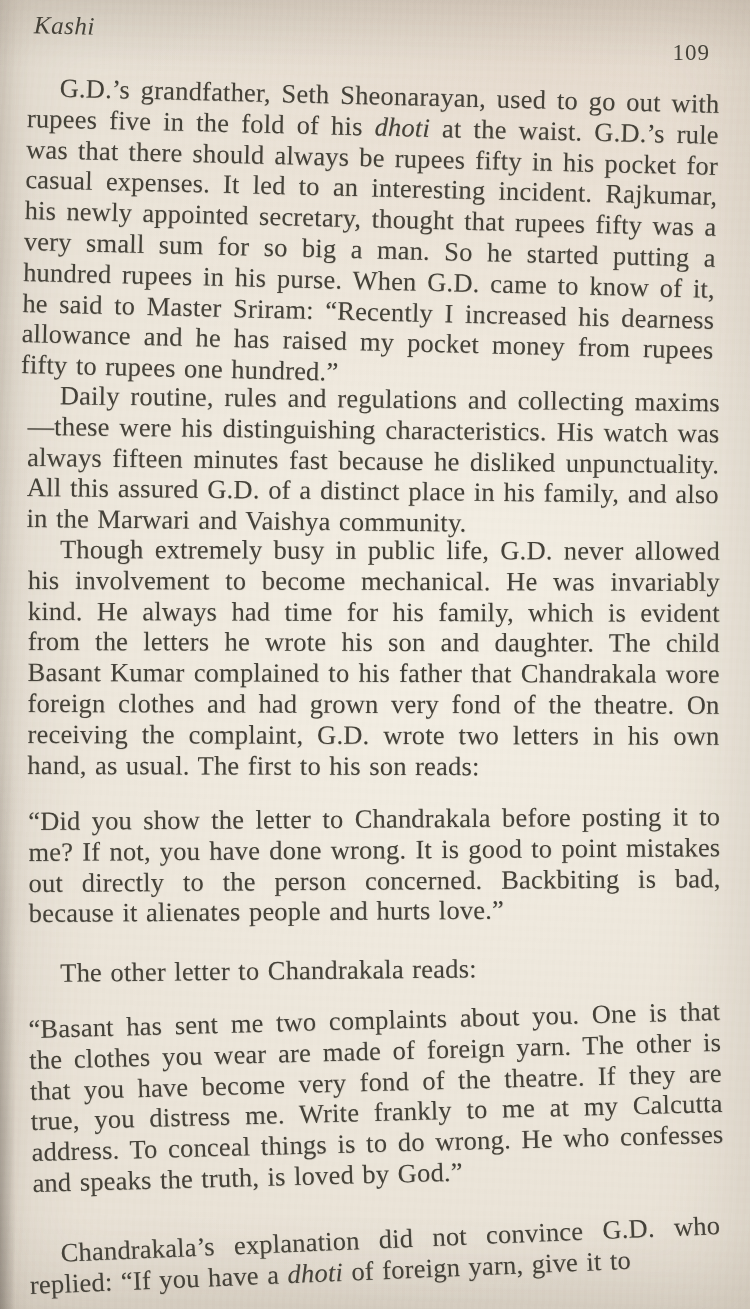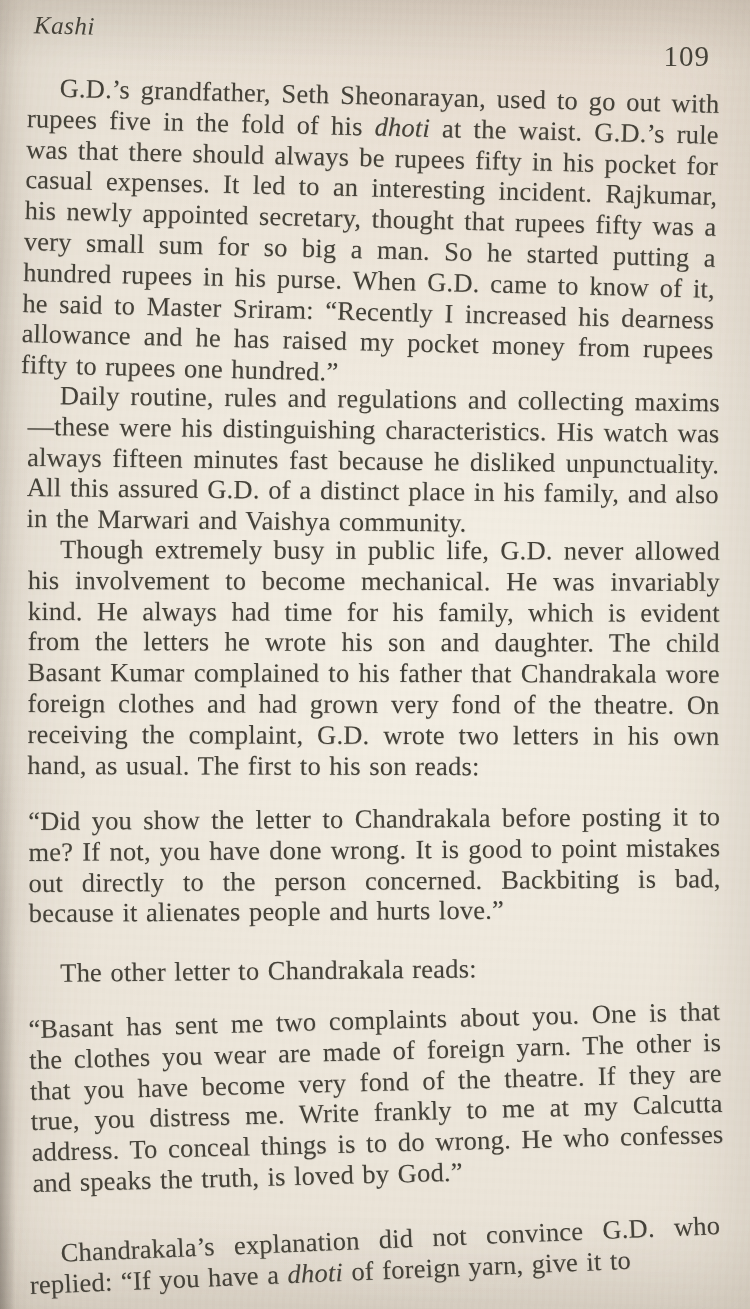--- a/index.html
+++ b/index.html
@@ -38,21 +38,21 @@
       repeating-linear-gradient(2deg, rgba(120,105,90,0.02) 0 5px, rgba(255,255,255,0.02) 5px 11px);
   }
   header{position:relative;height:70px;}
   .running-title{
     position:absolute;left:34px;top:12px;
     font-style:italic;font-size:25px;letter-spacing:0.5px;
     transform:rotate(1.3deg);
   }
   .page-number{
     position:absolute;right:40px;top:40px;
-    font-size:29px;letter-spacing:1px;
+    font-size:23px;letter-spacing:1px;
   }
   main{
     position:relative;
     padding:2px 30px 0 28px;
     font-size:26.5px;
     line-height:30.8px;
     text-align:justify;
     letter-spacing:0.2px;
     word-spacing:0.06em;
     text-shadow:0.3px 0.4px 0.7px rgba(72,67,58,0.30);

